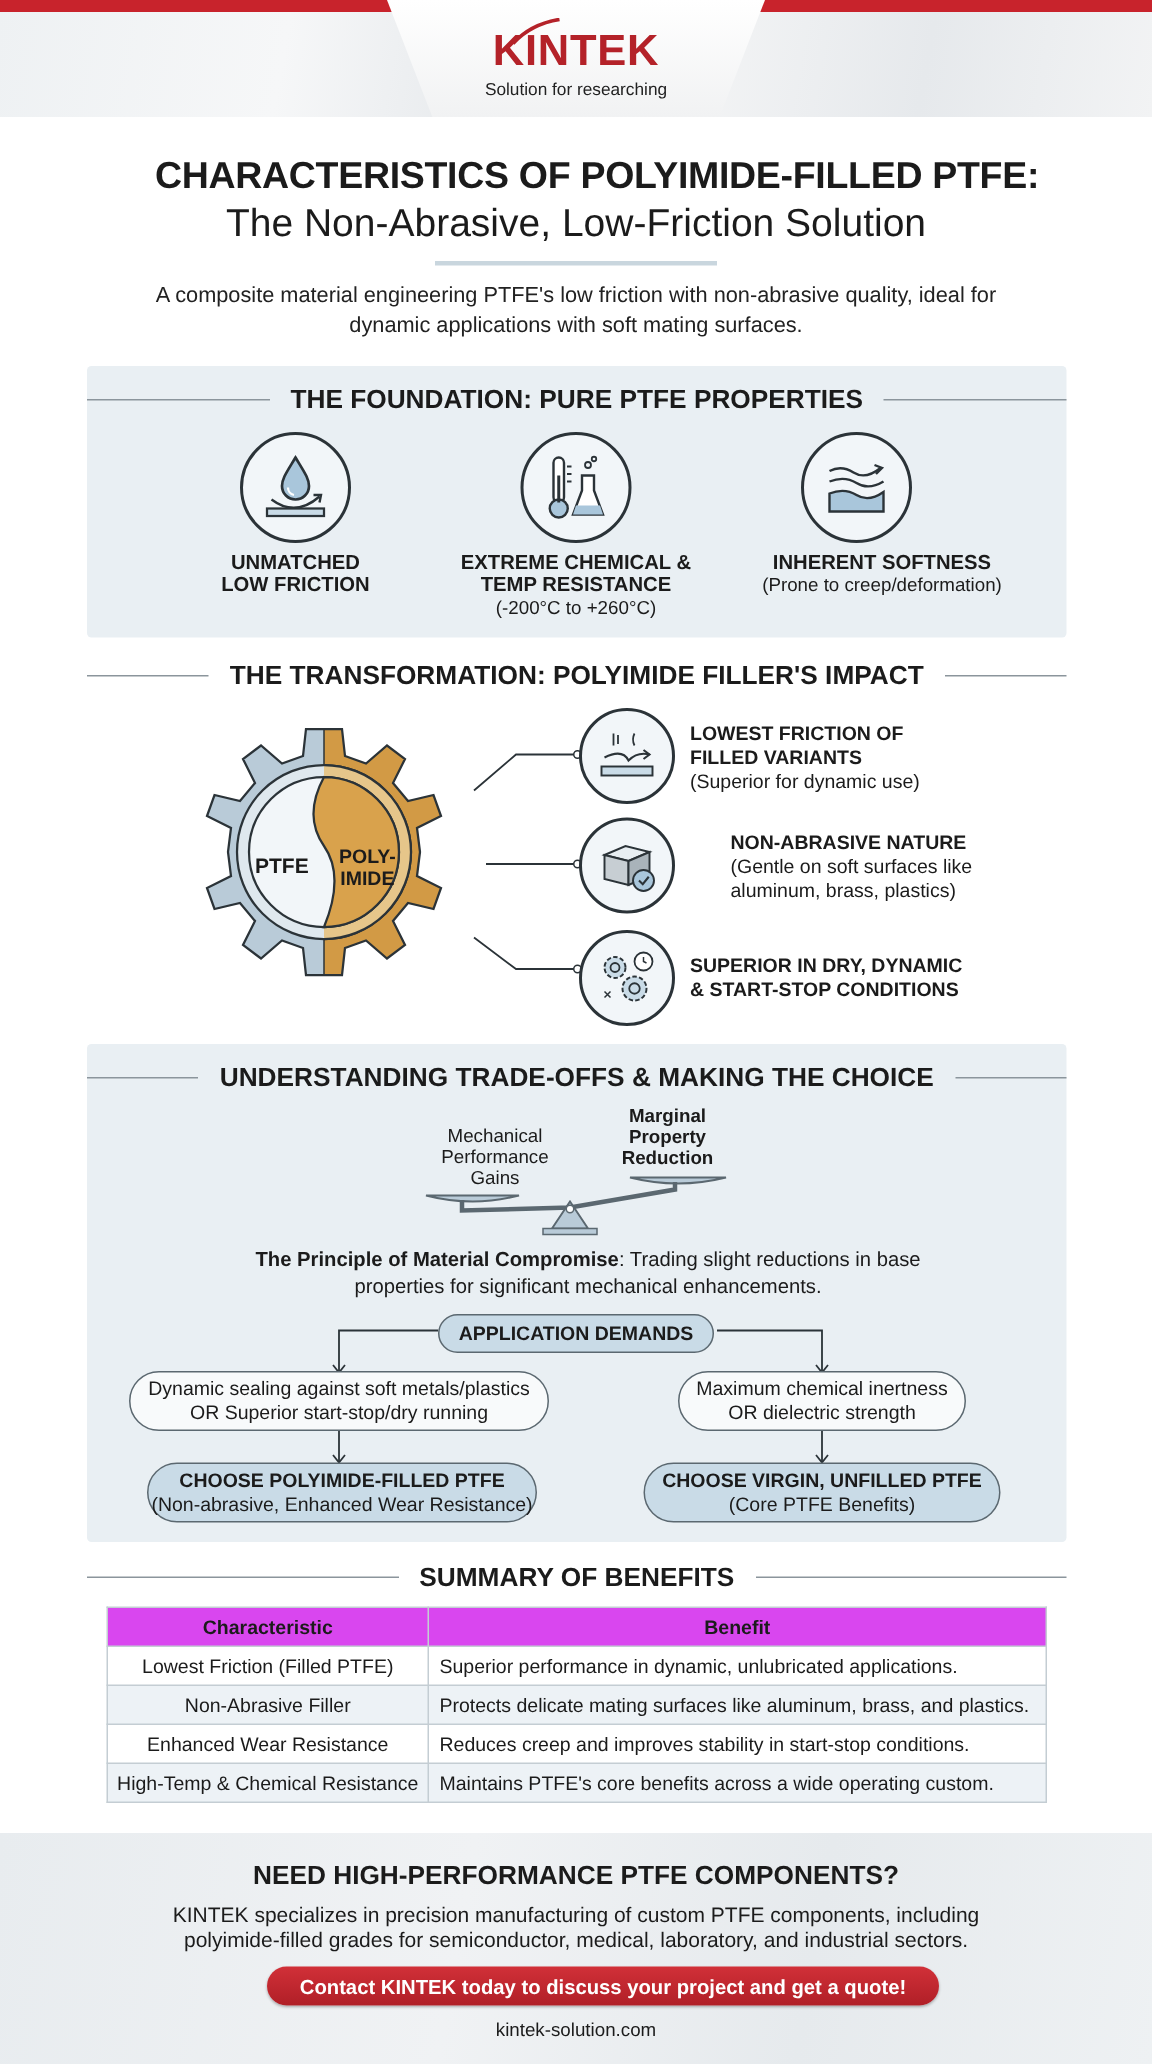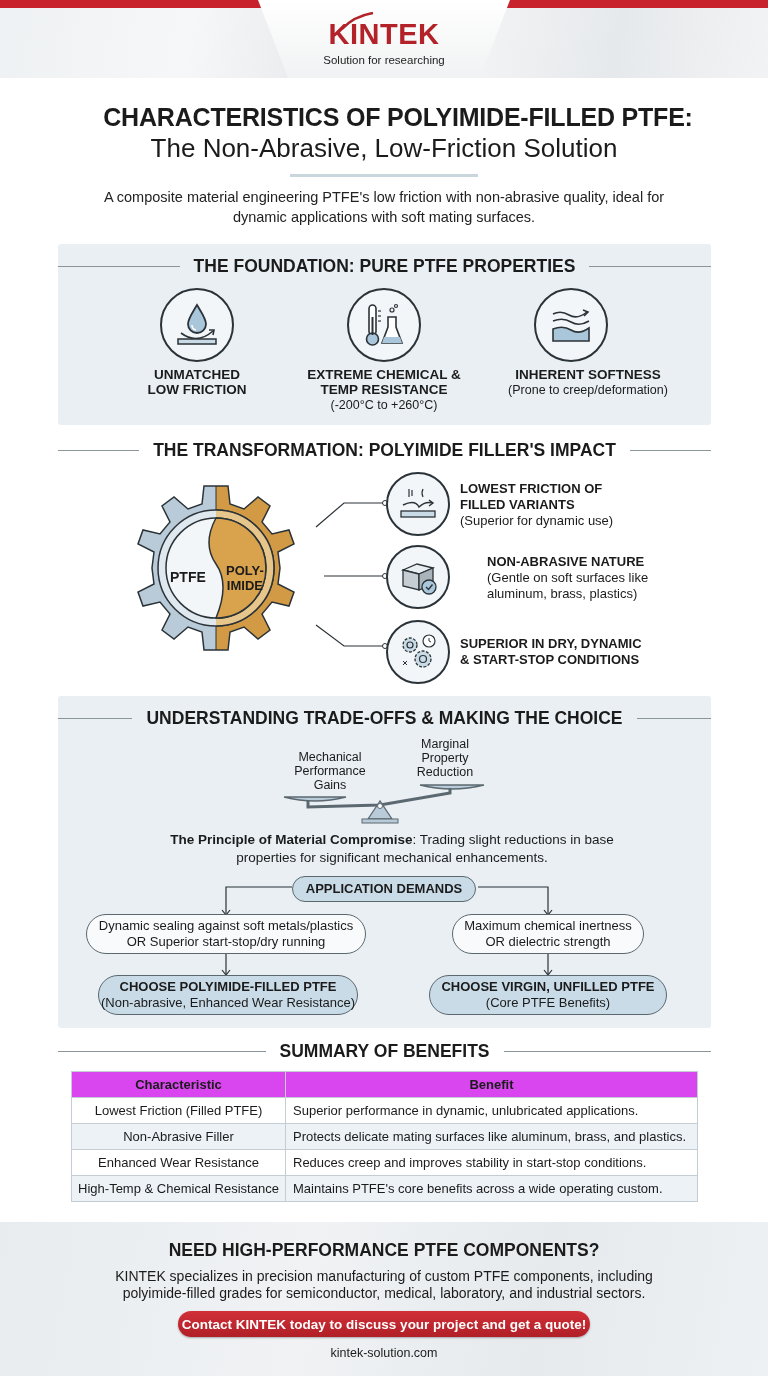--- a/index.html
+++ b/index.html
@@ -45,21 +45,21 @@
   .bt th { background: #d946ef; font-weight: bold; font-size: 13px; }
   .bt td.c1 { text-align: center; width: 214px; }
   .bt td.c2 { padding-left: 7px; }
   .bt tr.alt td { background: #edf2f6; }
   .bt tr.norm td { background: #ffffff; }
 
   
   .footer { position: absolute; left: 0; top: 1222px; width: 768px; height: 154px; background: linear-gradient(100deg,#e8ecef,#f0f2f4 40%,#e6eaed 70%,#eef1f3); }
   .f-title { position: absolute; left: 0; width: 768px; top: 18px; text-align: center; font-size: 17.5px; font-weight: bold; }
   .f-text { position: absolute; left: 80px; width: 608px; top: 46px; text-align: center; font-size: 14px; line-height: 17px; }
-  .f-btn { position: absolute; left: 178px; top: 89px; width: 412px; height: 26px; background: linear-gradient(180deg,#d13038,#b01f27); color: #fff; border-radius: 13px; font-size: 13.5px; font-weight: bold; display: flex; align-items: center; justify-content: center; box-shadow: 0 1px 2px rgba(0,0,0,0.3); }
+  .f-btn { position: absolute; left: 178px; top: 89px; width: 448px; height: 26px; background: linear-gradient(180deg,#d13038,#b01f27); color: #fff; border-radius: 13px; font-size: 13.5px; font-weight: bold; display: flex; align-items: center; justify-content: center; box-shadow: 0 1px 2px rgba(0,0,0,0.3); }
   .f-url { position: absolute; left: 0; width: 768px; top: 124px; text-align: center; font-size: 12.5px; }
 </style>
 </head>
 <body>
 
 <div class="header">
   <div class="redbar"></div>
   <div class="logo-tab"></div>
   <svg class="logo-swoosh" viewBox="0 0 34 18">
       <path d="M2 17 Q14 4 33 1" stroke="#b42229" stroke-width="2.5" fill="none"></path>
@@ -213,21 +213,21 @@
 <div class="panel" style="top:696px;height:332px;"></div>
 <div class="sec-head" style="top:708px;">
   <div class="rule"></div>
   <div class="txt">UNDERSTANDING TRADE-OFFS &amp; MAKING THE CHOICE</div>
   <div class="rule"></div>
 </div>
 
 <div style="position:absolute;left:280px;top:750px;width:100px;text-align:center;font-size:12.5px;line-height:14px;">
   <span>Mechanical</span><br><span>Performance</span><br><span>Gains</span>
 </div>
-<div style="position:absolute;left:400px;top:737px;width:90px;text-align:center;font-size:12.5px;line-height:14px;">
+<div style="position:absolute;left:400px;top:737px;width:90px;text-align:center;font-size:12.5px;line-height:14px;font-weight:bold;">
   <span>Marginal</span><br><span>Property</span><br><span>Reduction</span>
 </div>
 <svg style="position:absolute;left:280px;top:775px;" width="210" height="50" viewBox="0 0 210 50">
   <path d="M4 22 Q35 30 66 22 Z" fill="#b9cbd8" stroke="#5b6870" stroke-width="1.3"></path>
   <path d="M140 10 Q172 18 204 10 Z" fill="#b9cbd8" stroke="#5b6870" stroke-width="1.3"></path>
   <polyline points="28,25 28,32 100,30 170,18 170,13" stroke="#5b6870" stroke-width="3" fill="none"></polyline>
   <path d="M100 26 L88 44 L112 44 Z" fill="#b9cbd8" stroke="#5b6870" stroke-width="1.3"></path>
   <circle cx="100" cy="31" r="2.5" fill="#fff" stroke="#5b6870"></circle>
   <rect x="82" y="44" width="36" height="4" fill="#b9cbd8" stroke="#5b6870" stroke-width="1"></rect>
 </svg>

